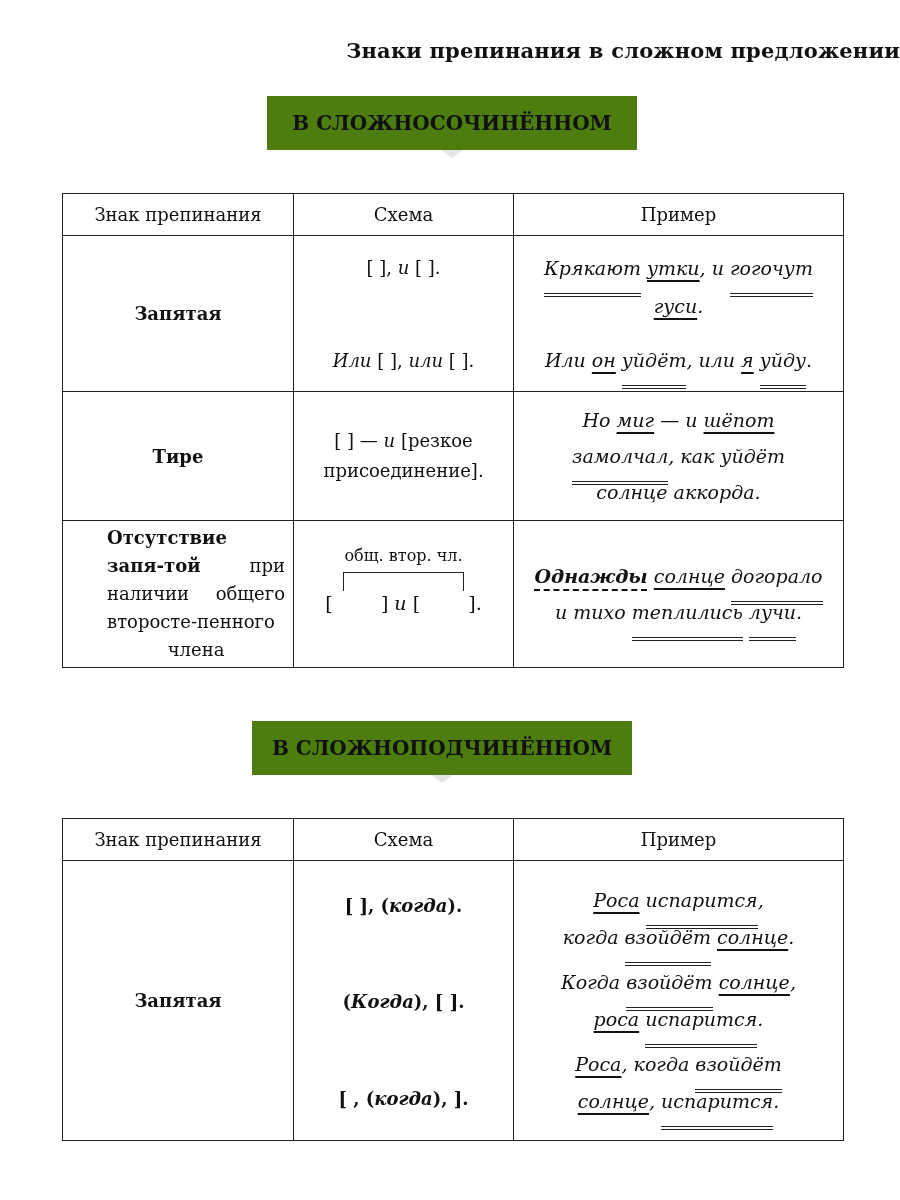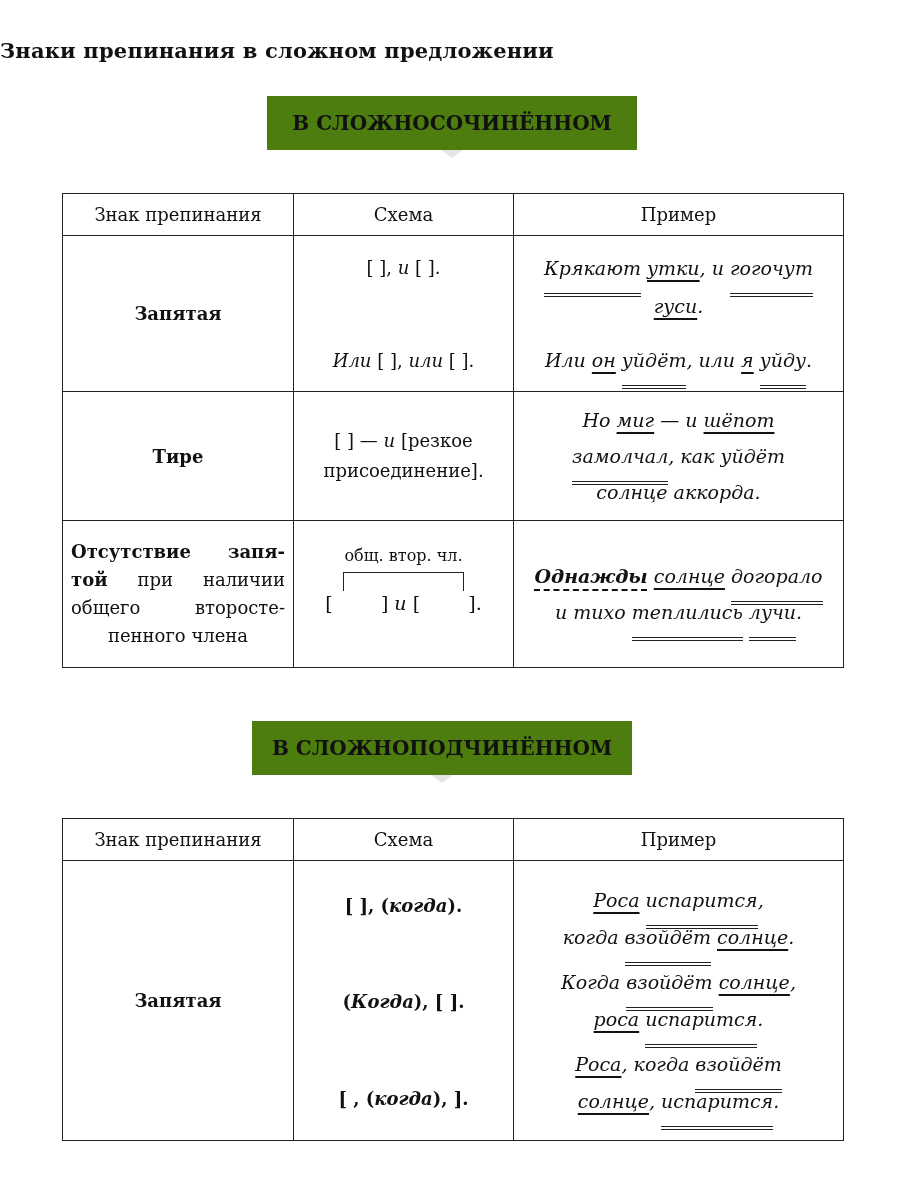--- a/index.html
+++ b/index.html
@@ -2,21 +2,21 @@
 <html><head>
 <meta charset="utf-8">
 <style>
   html, body { margin: 0; padding: 0; }
   body {
     width: 900px; height: 1200px; background: #ffffff; position: relative;
     font-family: "DejaVu Serif", "Liberation Serif", serif; color: #111;
     overflow: hidden;
   }
   .title {
-    position: absolute; left: 0; top: 38px; width: 900px; text-align: left;
+    position: absolute; left: 0; top: 38px; width: 900px; text-align: right;
     font-size: 21px; font-weight: bold; letter-spacing: 0.2px;
   }
   .banner {
     position: absolute; background: #4d7c0f; height: 54px;
     display: flex; align-items: center; justify-content: center;
     font-size: 20px; font-weight: bold;
   }
   .banner::after {
     content: ""; position: absolute; left: 50%; bottom: -8px; margin-left: -11px;
     width: 0; height: 0; border-left: 11px solid transparent; border-right: 11px solid transparent;
@@ -37,21 +37,21 @@
   .t2 { top: 818px; }
   col.c1 { width: 231px; } col.c2 { width: 220px; } col.c3 { width: 330px; }
 
   .bold { font-weight: bold; }
   .it { font-style: italic; }
   .line { line-height: 37px; }
   .u1 { text-decoration: underline; text-decoration-thickness: 1.5px; text-underline-offset: 5px; }
   .u2 { border-bottom: 4px double #222; padding-bottom: 14px; }
   .ud { text-decoration: underline dashed; text-decoration-thickness: 1.5px; text-underline-offset: 6px; }
   .stack { display: flex; flex-direction: column; justify-content: space-between; }
-  .desc { text-align: justify; text-align-last: center; line-height: 28px; padding: 0 8px; font-size: 18px; }
+  .desc { text-align: justify; text-align-last: center; line-height: 28px; padding: 0 8px; font-size: 18px; margin-left: 36px; }
 
   .bracket-wrap { position: relative; height: 120px; }
   .bracket-label { position: absolute; top: 12px; left: 0; right: 0; font-size: 16px; text-align: center; }
   .bracket-line {
     position: absolute; top: 38px; left: 49px; width: 119px; height: 18px;
     border-top: 1.5px solid #222; border-left: 1.5px solid #222; border-right: 1.5px solid #222;
   }
   .bracket-schema { position: absolute; top: 58px; left: 0; right: 0; font-size: 19px; white-space: pre; text-align: center; }
 
   .pagenum { position: absolute; top: 1216px; left: 0; width: 728px; text-align: center; font-size: 19px; }

